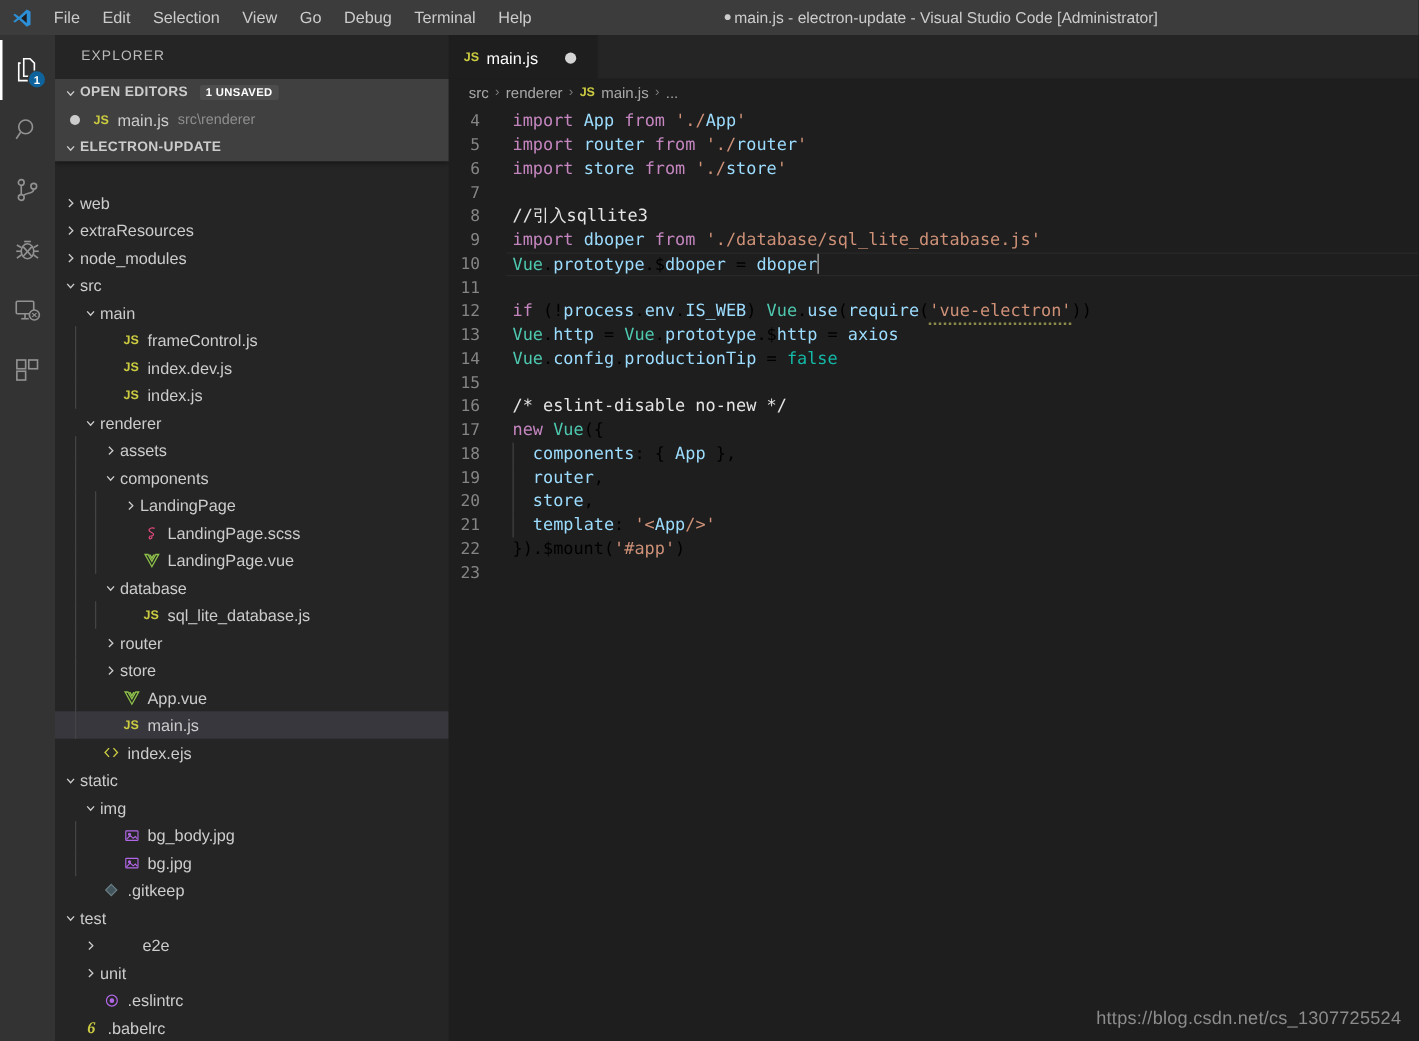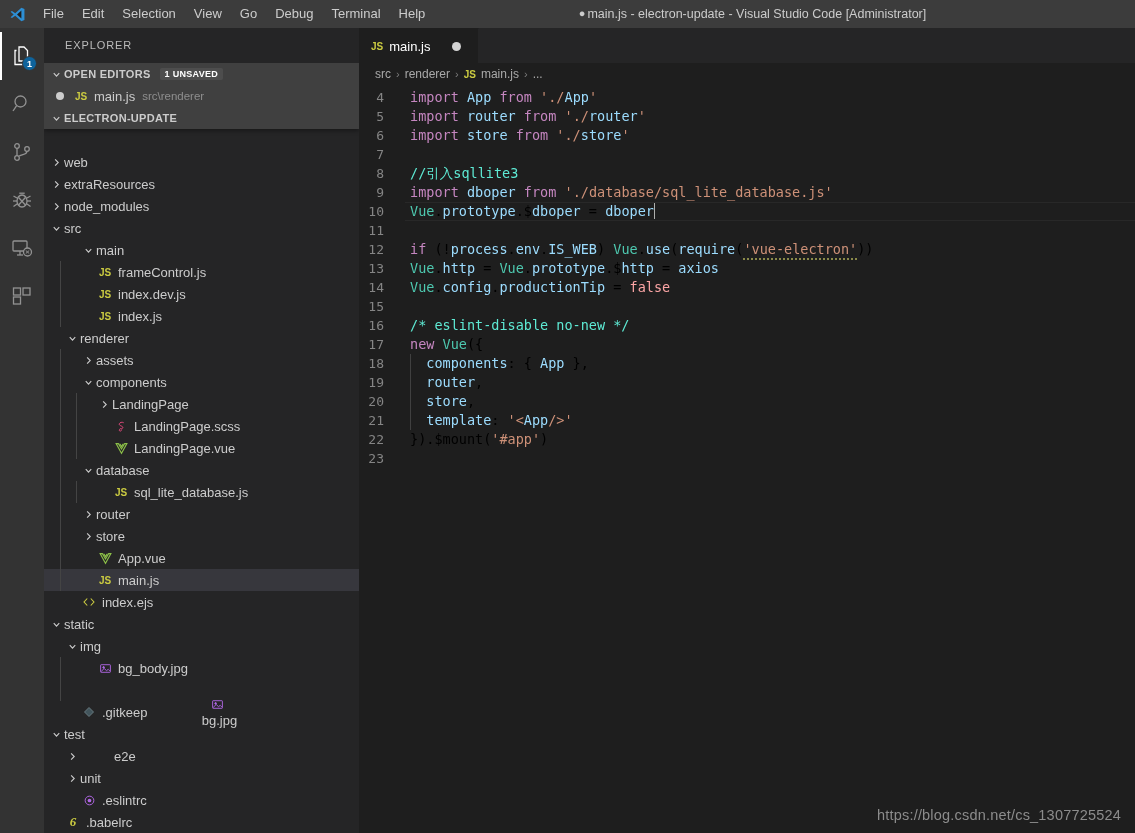--- a/index.html
+++ b/index.html
@@ -140,24 +140,24 @@
     position:absolute; left:5px; top:0; bottom:0; width:1px; background:#404040;
   }
   .cursor {
     display:inline-block; width:1px; height:16px; background:#aeafad;
     vertical-align:-3px; margin-left:0px;
   }
   .squig { border-bottom:2px dotted #8a8a4a; padding-bottom:1px; }
 
   
   .t-key     { color:#c586c0; }
-  .t-kw2     { color:#fca5a5; }
+  .t-kw2     { color:#14b8a6; }
   .t-id      { color:#9cdcfe; }
   .t-str     { color:#ce9178; }
-  .t-com     { color:#5eead4; }
+  .t-com     { color:#e5e5e5; }
   .t-cls     { color:#4ec9b0; }
 
   .watermark {
     position:absolute; right:14px; bottom:10px; color:#8c8c8c; font-size:14.5px;
     letter-spacing:.2px; pointer-events:none; z-index:30;
     font-family:"Liberation Sans", sans-serif;
   }
   .vscroll {
     position:absolute; top:0; right:0; width:14px; height:100%;
   }
@@ -277,21 +277,21 @@
               <span>node_modules</span>
             </div>
             <div class="row" style="padding-left: 4px;">
               <span class="twisty">
                 <svg width="11" height="11" viewBox="0 0 16 16" fill="none" stroke="#cccccc" stroke-width="1.6">
                   <path d="M4 6 L8 10.5 L12 6"></path>
                 </svg>
               </span>
               <span>src</span>
             </div>
-            <div class="row" style="padding-left: 20px; margin-left: 16px;">
+            <div class="row" style="padding-left: 20px;">
               <span class="twisty">
                 <svg width="11" height="11" viewBox="0 0 16 16" fill="none" stroke="#cccccc" stroke-width="1.6">
                   <path d="M4 6 L8 10.5 L12 6"></path>
                 </svg>
               </span>
               <span>main</span>
             </div>
             <div class="row" style="padding-left: 36px;">
               <span class="guide" style="left: 16px;"></span>
               <span class="twisty"></span>
@@ -452,21 +452,21 @@
               <span class="twisty"></span>
               <span class="ficon">
                 <svg width="13" height="13" viewBox="0 0 24 24" fill="none" stroke="#b267e6" stroke-width="1.7">
                   <rect x="3" y="5" width="18" height="14" rx="1"></rect>
                   <circle cx="8.5" cy="10" r="1.5" fill="#b267e6"></circle>
                   <path d="M4 17.5 L9.5 12 L14 16 L17 13.5 L20 16.5"></path>
                 </svg>
               </span>
               <span>bg_body.jpg</span>
             </div>
-            <div class="row" style="padding-left: 36px; flex-direction: column;">
+            <div class="row" style="padding-left: 36px;">
               <span class="guide" style="left: 16px;"></span>
               <span class="twisty"></span>
               <span class="ficon">
                 <svg width="13" height="13" viewBox="0 0 24 24" fill="none" stroke="#b267e6" stroke-width="1.7">
                   <rect x="3" y="5" width="18" height="14" rx="1"></rect>
                   <circle cx="8.5" cy="10" r="1.5" fill="#b267e6"></circle>
                   <path d="M4 17.5 L9.5 12 L14 16 L17 13.5 L20 16.5"></path>
                 </svg>
               </span>
               <span>bg.jpg</span>

